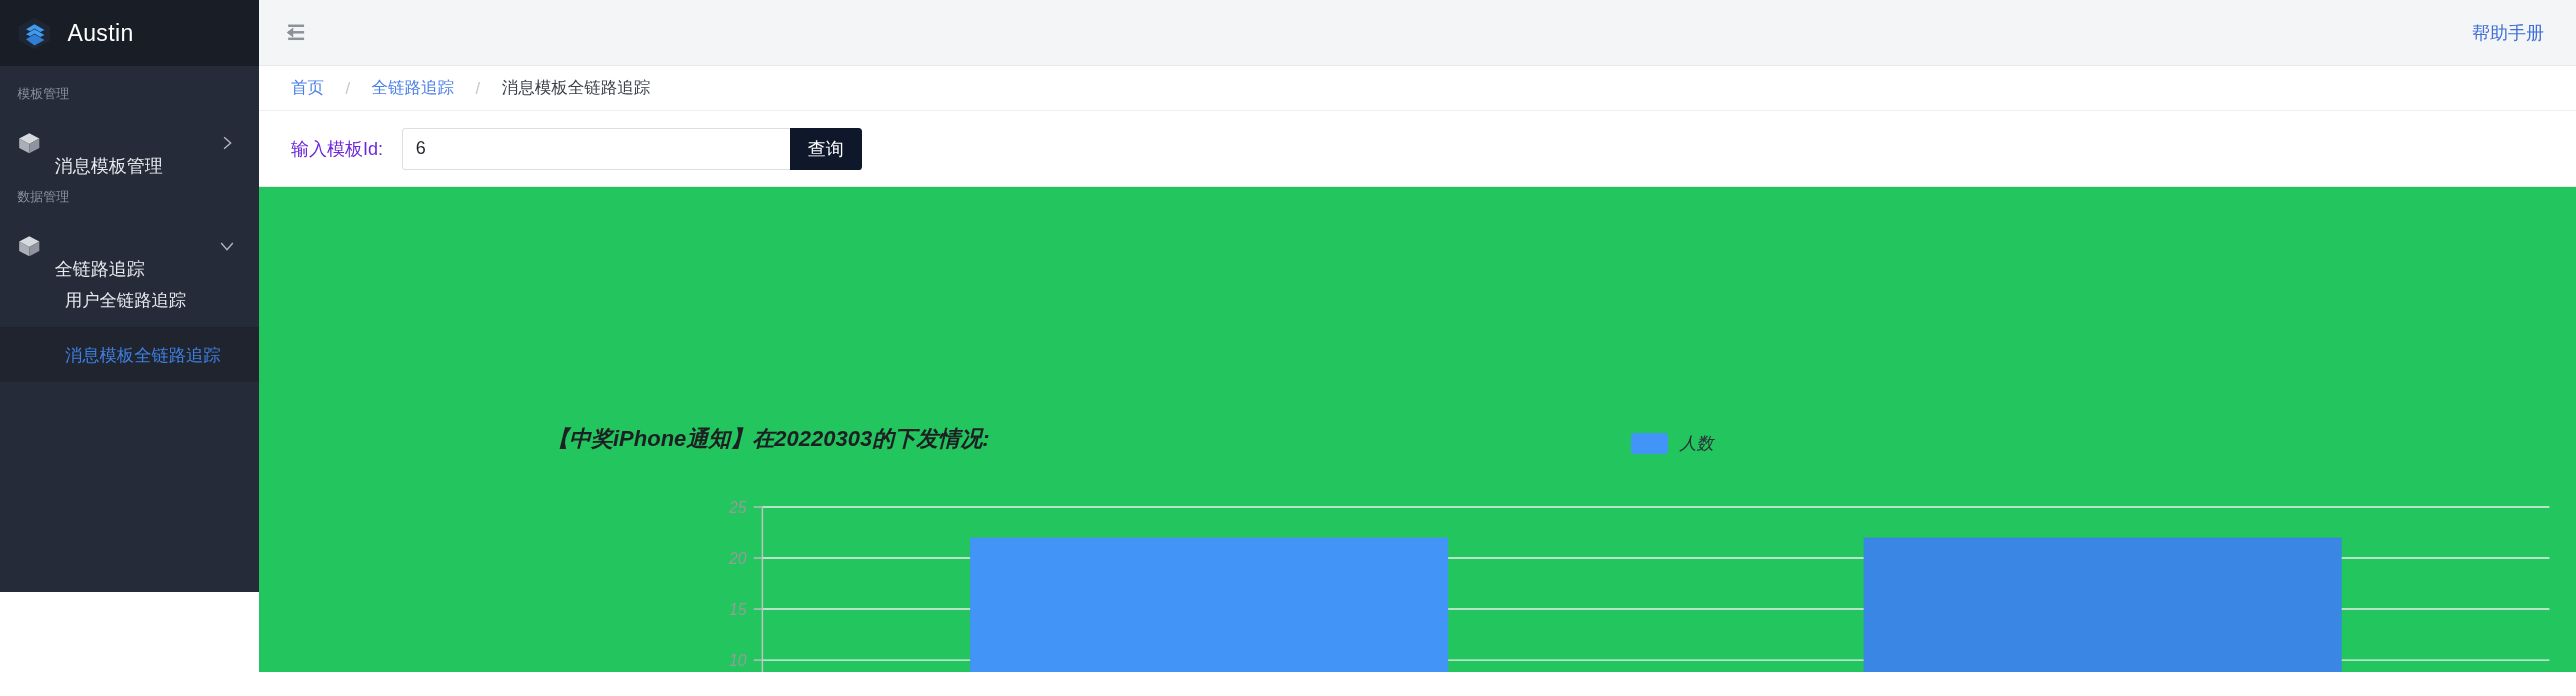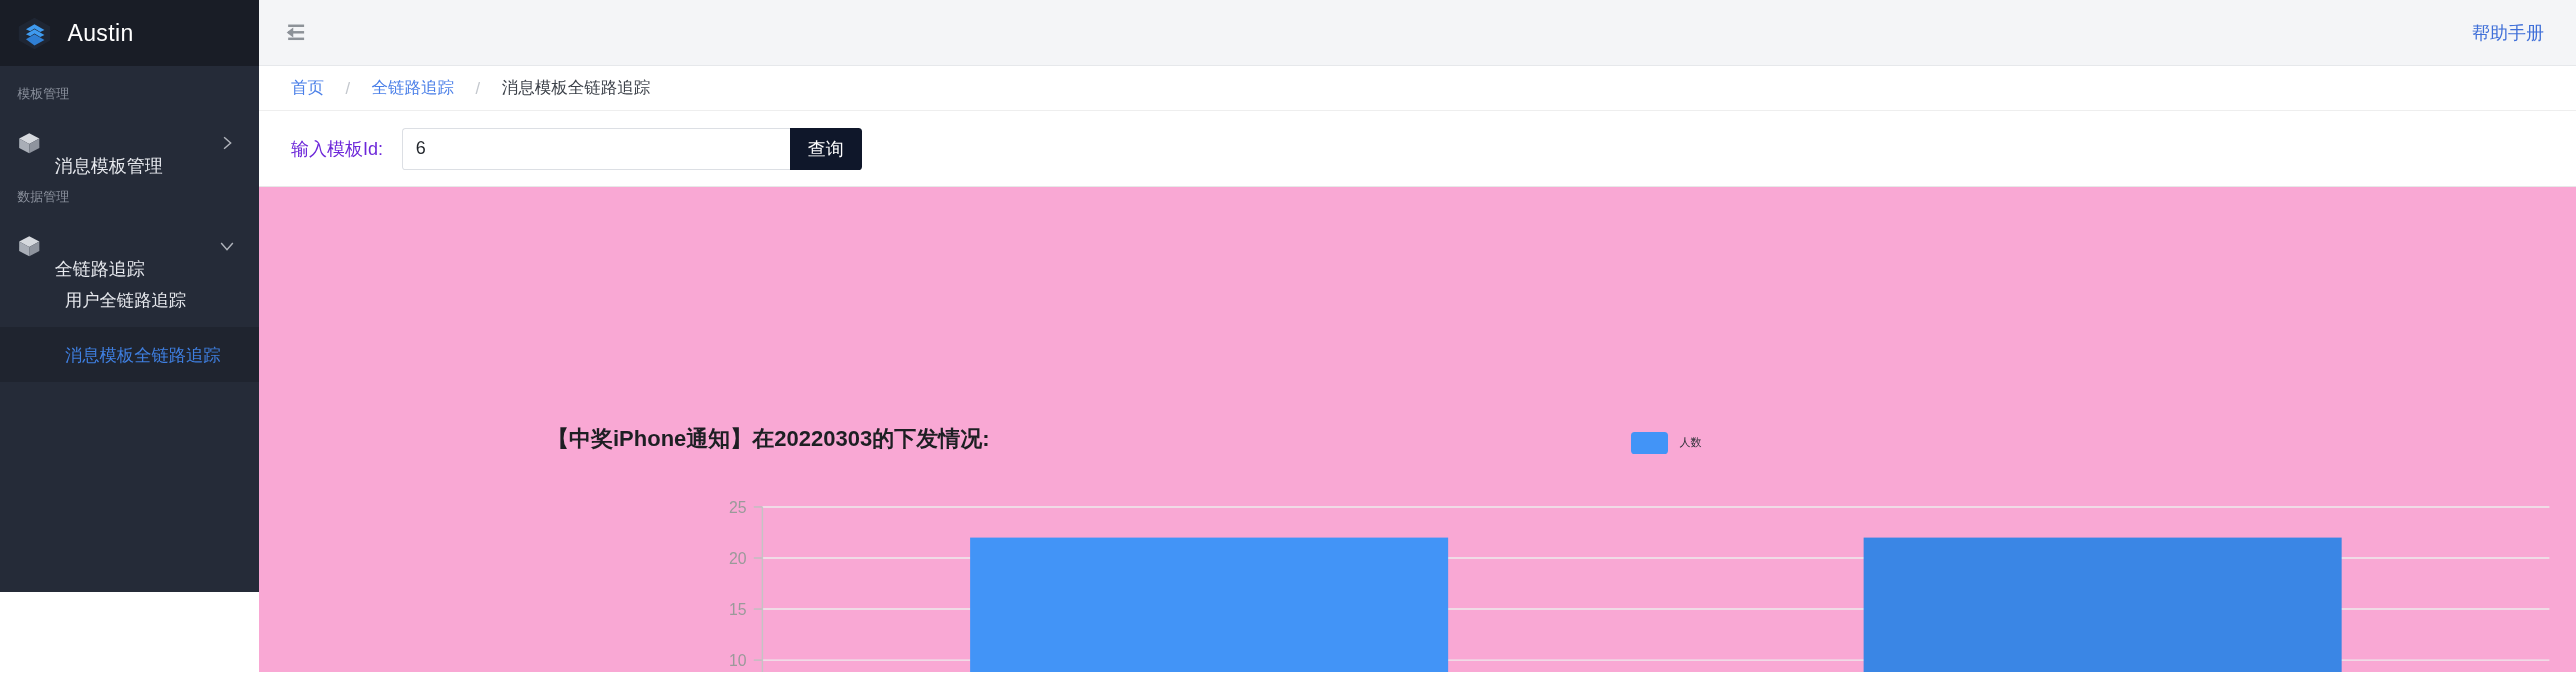--- a/index.html
+++ b/index.html
@@ -113,32 +113,32 @@
   }
   .annot-box::before {
     content: ""; position: absolute;
     left: -10px; top: 50%; transform: translateY(-50%);
     border-top: 10px solid transparent;
     border-bottom: 10px solid transparent;
     border-right: 10.8px solid #4d4d4d;
   }
 
   
-  .panel { flex: 1; position: relative; background: #f9a8d4; overflow: hidden; }
+  .panel { flex: 1; position: relative; background: #22c55e; overflow: hidden; font-style: italic; }
   .chart-title {
     position: absolute; left: 288px; top: 237px;
     font-size: 22px; font-weight: bold; color: #1d1f23;
     white-space: nowrap;
   }
   .legend {
     position: absolute; left: 1372px; top: 245px;
     display: flex; align-items: center; gap: 11.5px;
   }
   .legend-swatch { width: 37px; height: 21.6px; border-radius: 3.6px; background: #4294f7; }
-  .legend-label { font-size: 11px; color: #2b2f36; }
+  .legend-label { font-size: 17px; color: #2b2f36; }
 
   .plot { position: absolute; left: 0; top: 0; width: 2317px; height: 696px; }
 </style>
 </head>
 <body>
 
 <div class="app">
 
   <aside class="sidebar">
 

